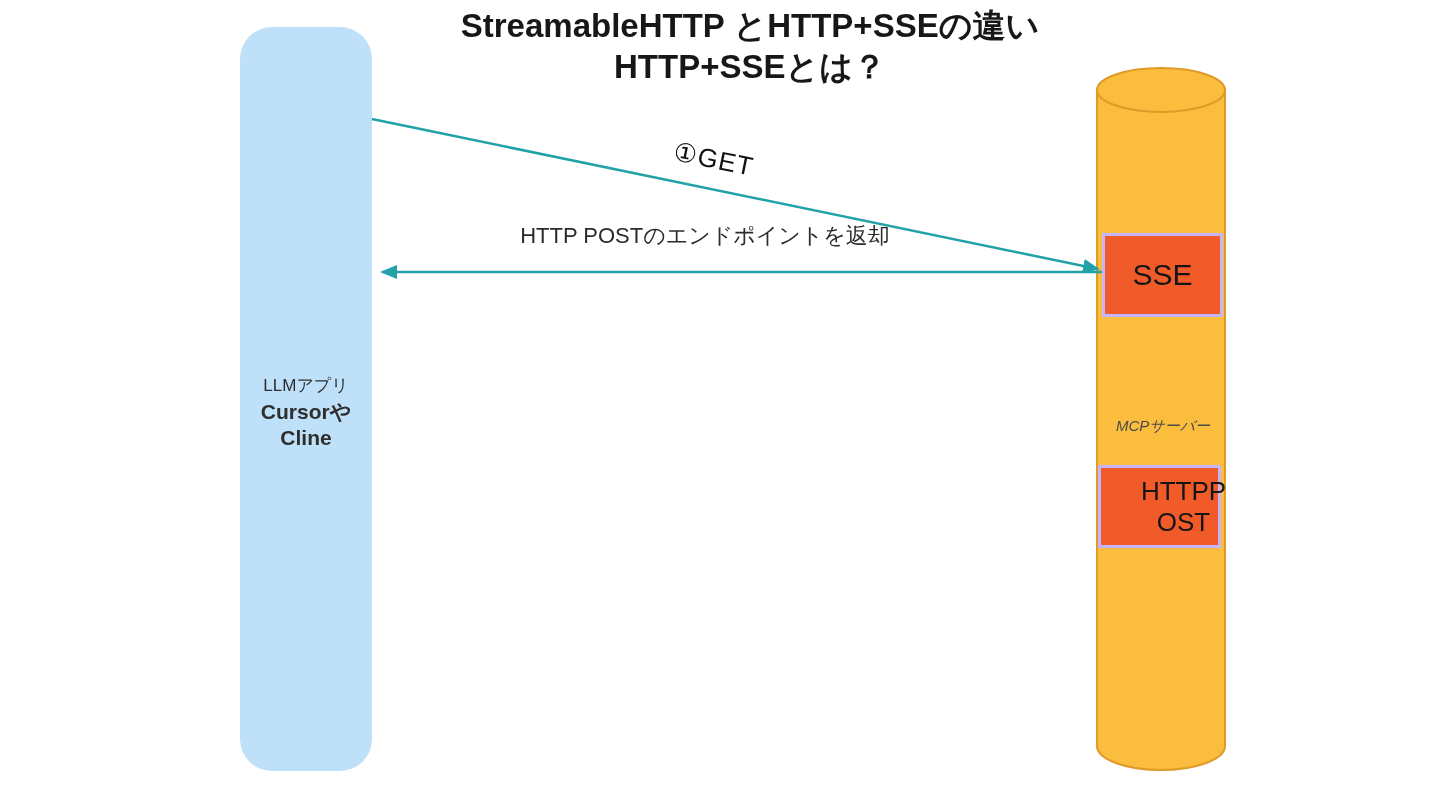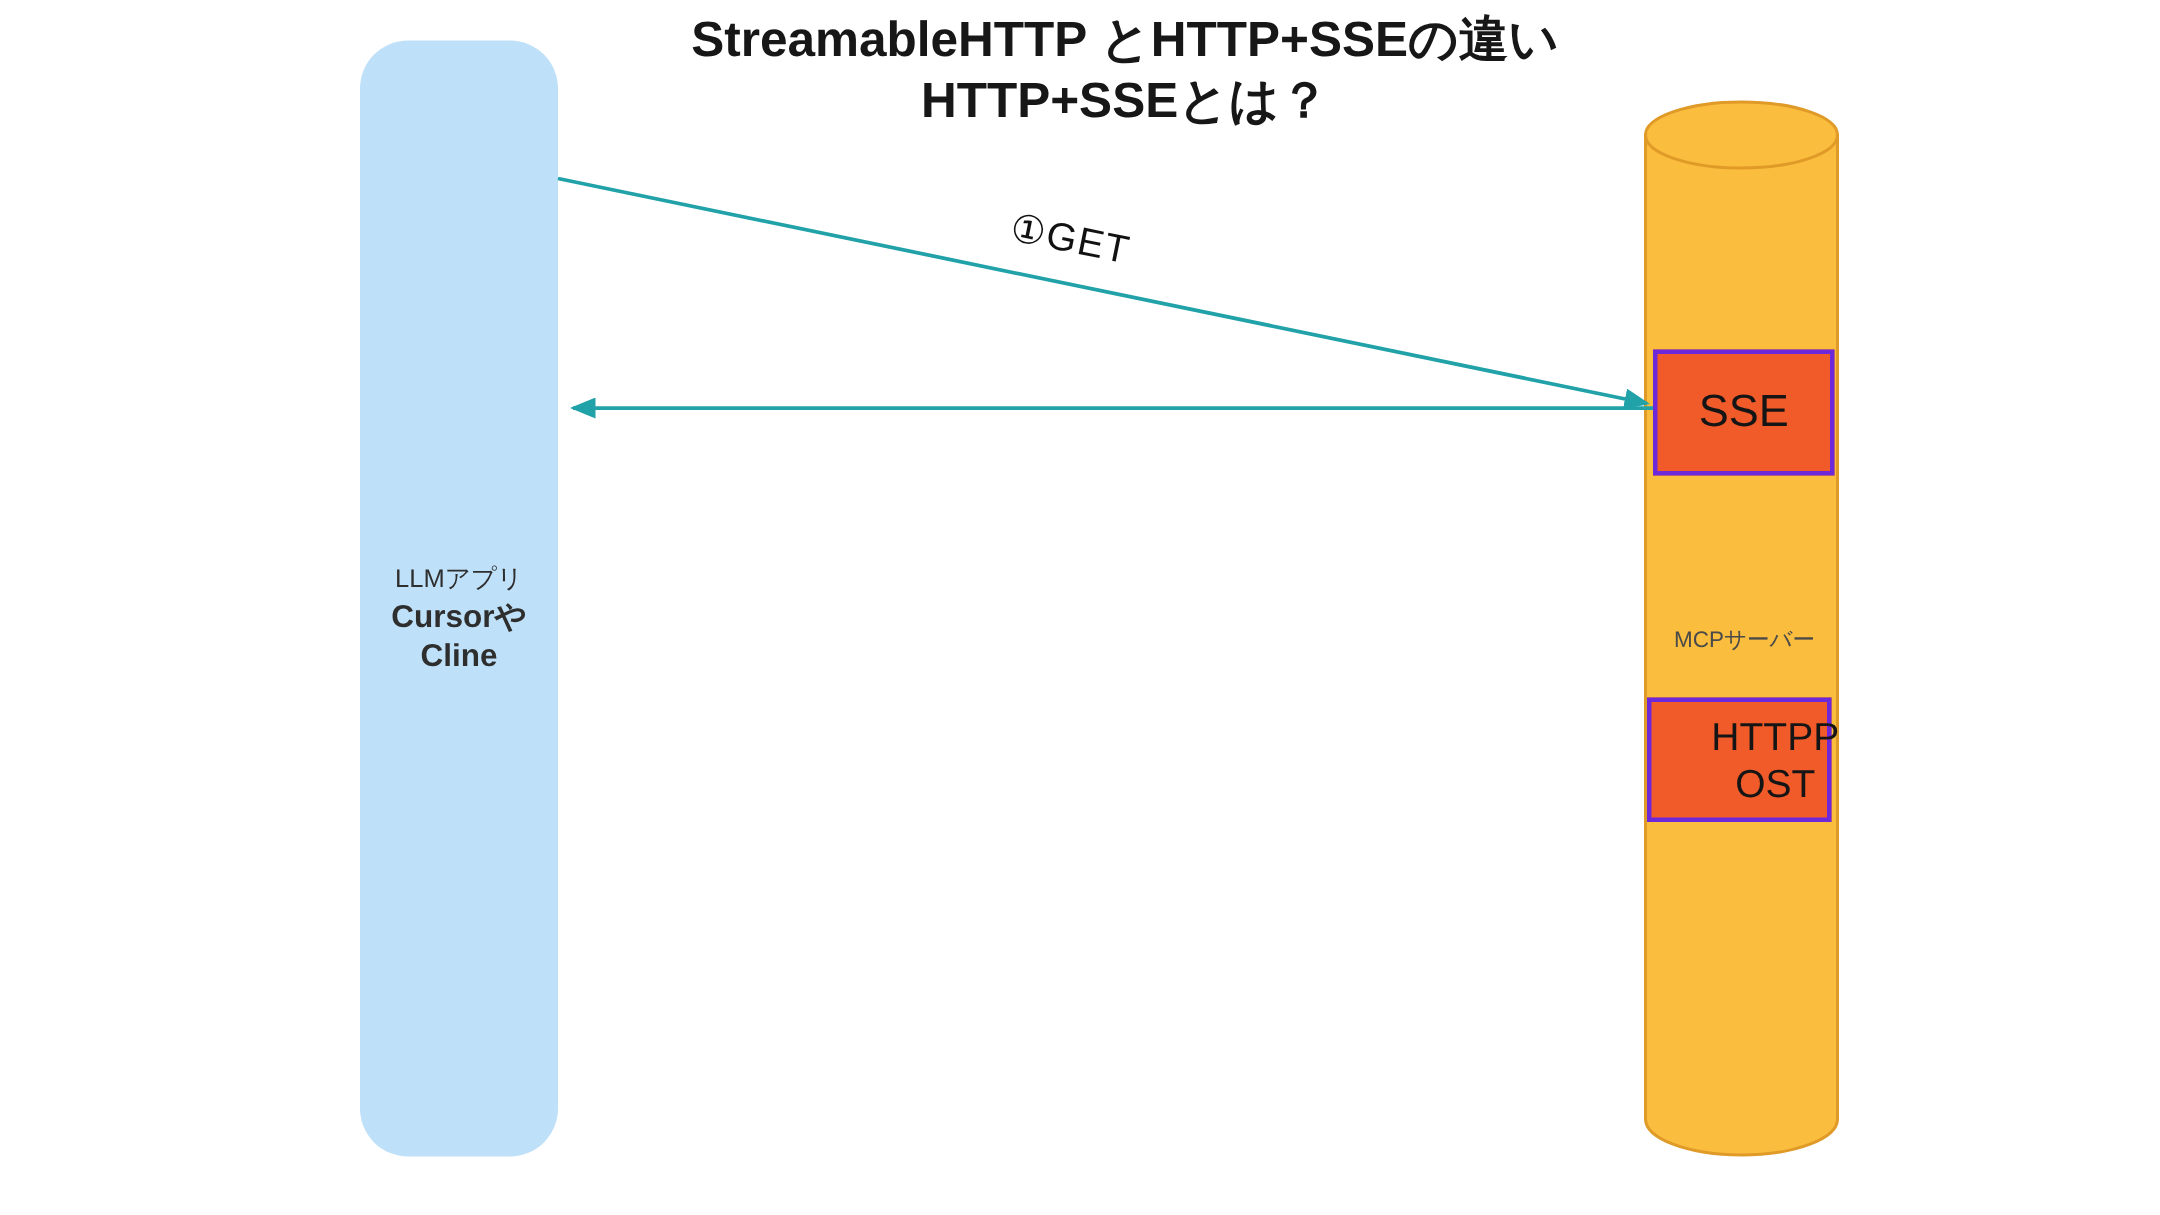--- a/index.html
+++ b/index.html
@@ -24,26 +24,26 @@
     position: absolute; left: 0; top: 346px; width: 100%;
     text-align: center; color: #2e2e2e;
   }
   .client-label .l1 { font-size: 17px; font-weight: 500; line-height: 26px; }
   .client-label .l2 { font-size: 21px; font-weight: 700; line-height: 26px; }
 
   
   .server-cyl { position: absolute; left: 1095px; top: 66px; width: 136px; height: 712px; }
   .server-label {
     position: absolute; left: 1097px; top: 417px; width: 132px;
-    text-align: center; font-size: 15px; font-weight: 500; color: #4a4a4a;
+    text-align: center; font-size: 15px; font-weight: 500; color: #4a4a4a; font-style: italic;
   }
 
   
   .ep-box {
-    position: absolute; background: #f15a29; border: 3px solid #6d28d9;
+    position: absolute; background: #f15a29; border: 3px solid #c4b5fd;
     display: flex; flex-direction: column; align-items: center; justify-content: center;
     color: #151515;
   }
   .ep-sse { left: 1102px; top: 233px; width: 121px; height: 84px; font-size: 30px; }
   .ep-post { left: 1098px; top: 465px; width: 123px; height: 83px; font-size: 26px; line-height: 31px; padding-left: 48px; }
 
   
   .arrows { position: absolute; left: 0; top: 0; width: 1440px; height: 810px; pointer-events: none; }
 
   
@@ -85,20 +85,21 @@
       <marker id="arrowhead" markerUnits="userSpaceOnUse" markerWidth="18" markerHeight="14" refX="15" refY="7" orient="auto">
         <path d="M0,0 L17,7 L0,14 Z" fill="#21a2a8"></path>
       </marker>
     </defs>
     <line x1="372" y1="119" x2="1098" y2="269" stroke="#21a2a8" stroke-width="2.5" marker-end="url(#arrowhead)"></line>
     <line x1="1102" y1="272" x2="382" y2="272" stroke="#21a2a8" stroke-width="2.5" marker-end="url(#arrowhead)"></line>
   </svg>
 
   <div class="get-label">①GET</div>
   <div class="session-label">
+    <div>HTTP POSTのエンドポイントを返却</div>
   </div>
 
   <div class="ep-box ep-sse">
     <div>SSE</div>
   </div>
   <div class="ep-box ep-post">
     <div>HTTPP</div>
     <div>OST</div>
   </div>
 

